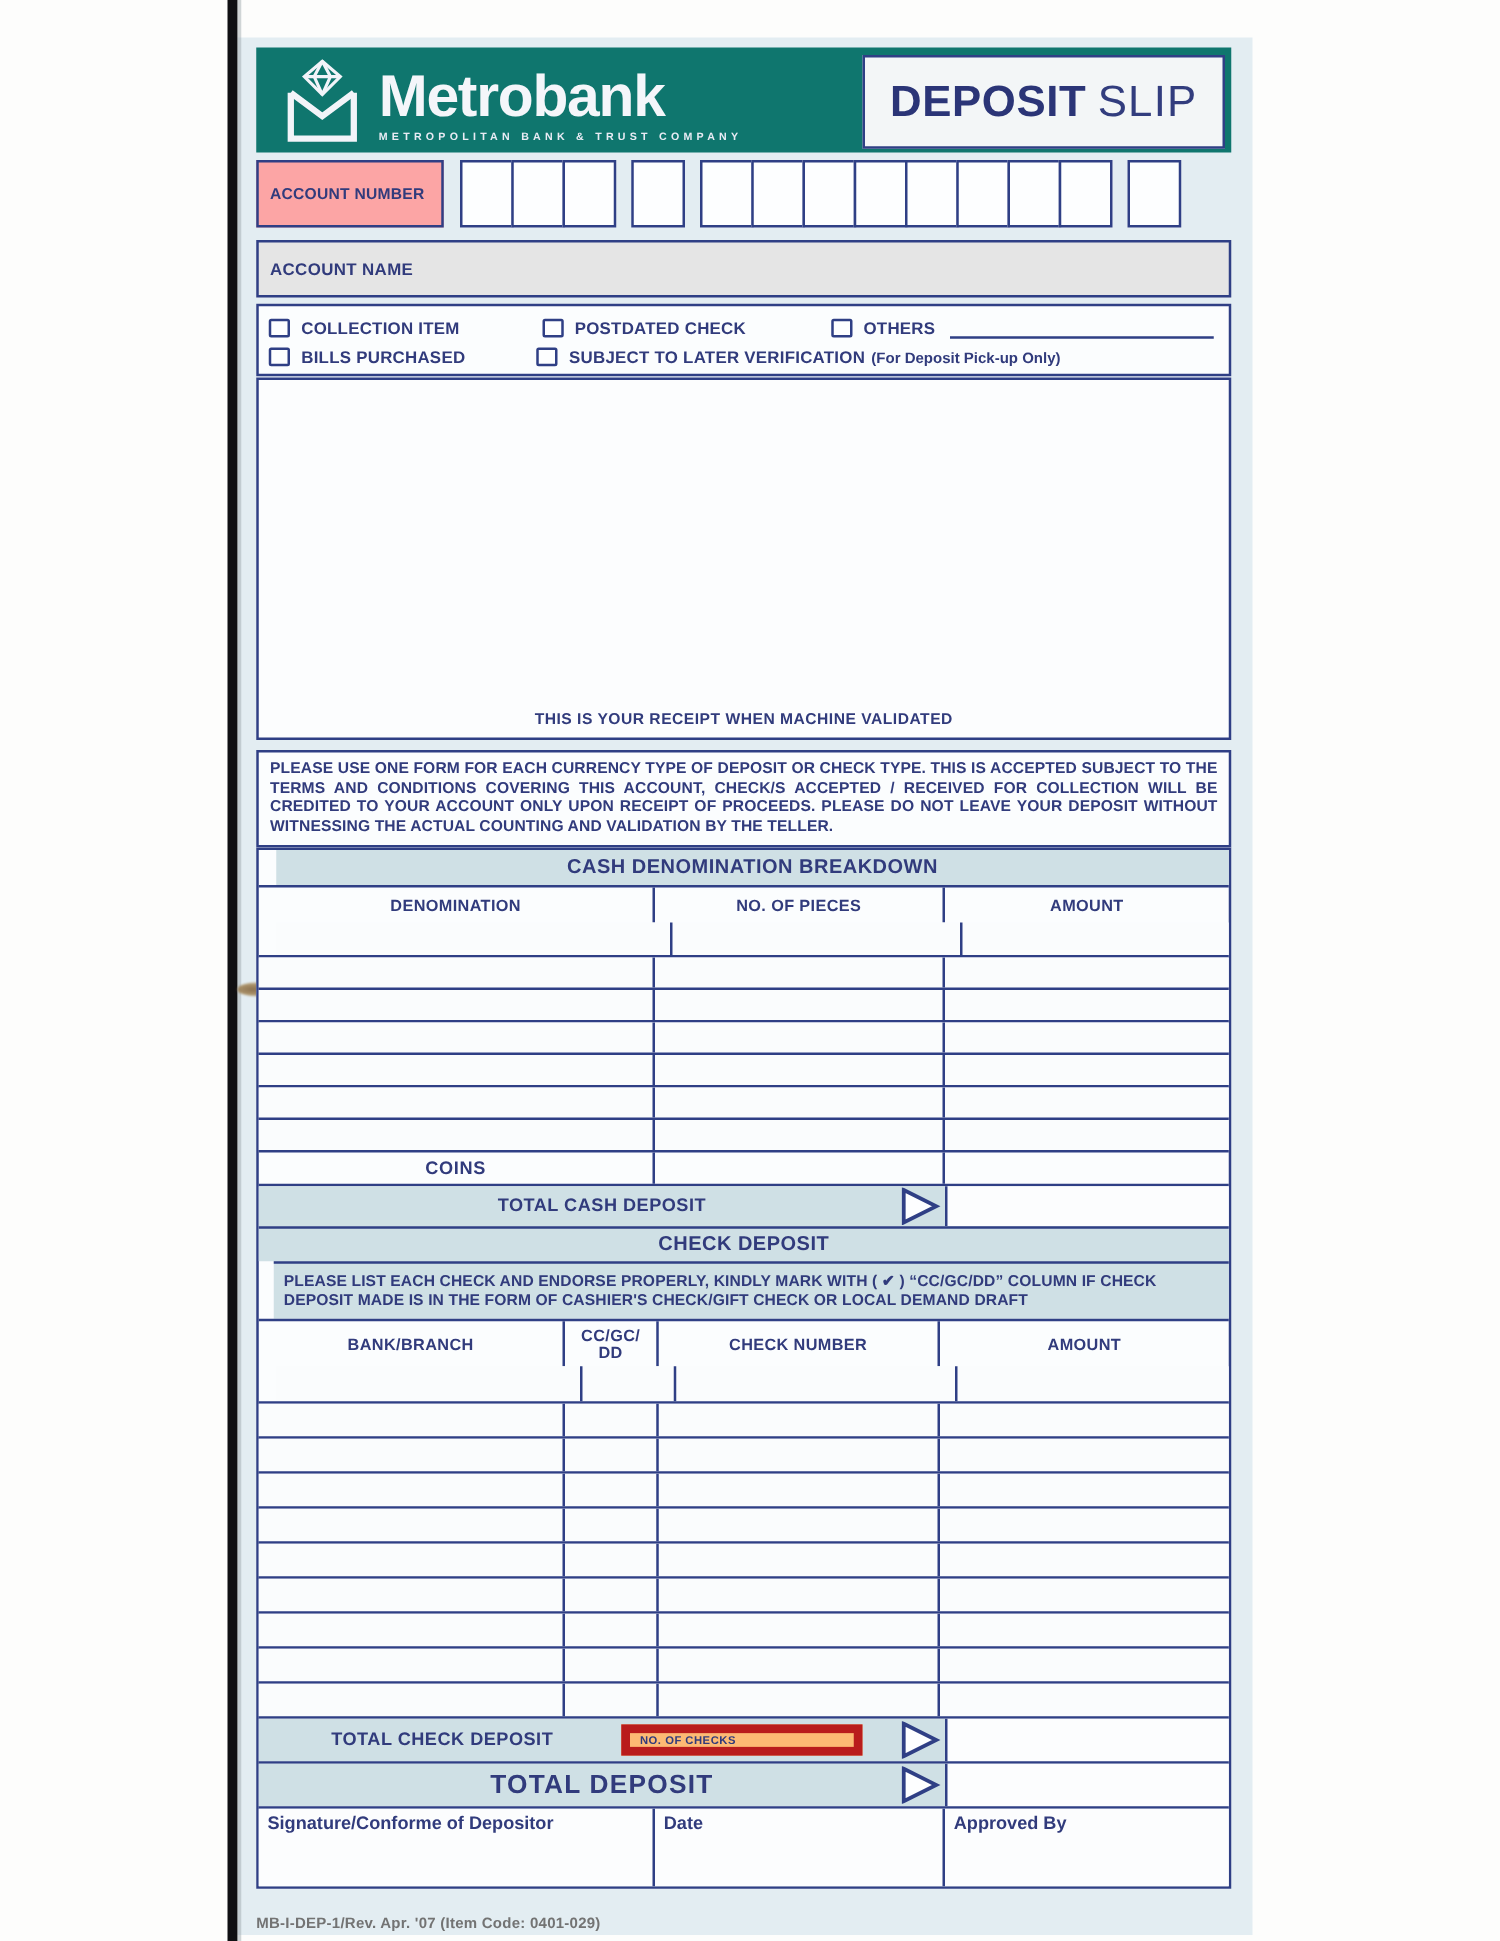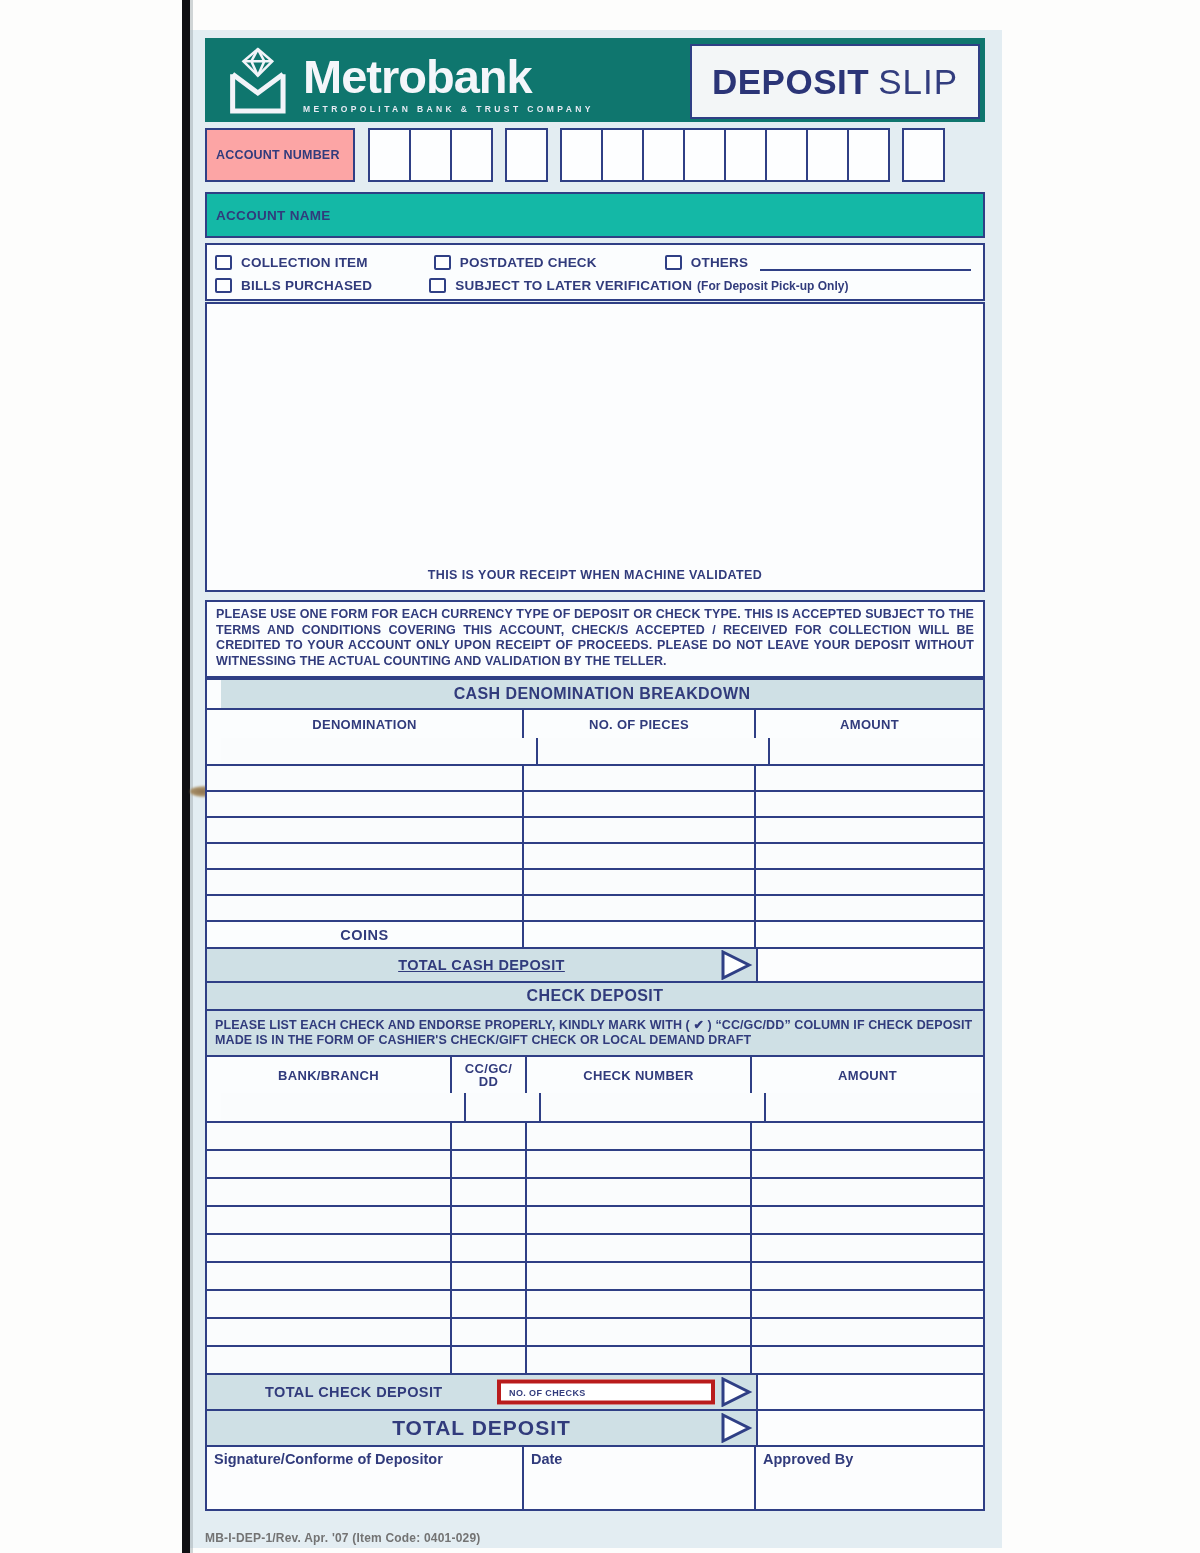--- a/index.html
+++ b/index.html
@@ -31,21 +31,21 @@
   .acct-row{position:absolute;left:205px;top:128px;width:780px;height:54px;}
   .acct-label-box{position:absolute;left:0;top:0;width:150px;height:54px;background:#fca5a5;
     border:2px solid #2f3f85;box-sizing:border-box;display:flex;align-items:center;}
   .acct-label-box span{font-size:12.5px;font-weight:700;letter-spacing:.2px;padding-left:9px;}
   .digit-strip{position:absolute;left:163px;top:0;height:54px;display:flex;align-items:stretch;}
   .digit-group{display:flex;}
   .digit-group + .digit-group{margin-left:12px;}
   .digit-box{width:43px;height:54px;background:#fdfeff;border:2px solid #2f3f85;box-sizing:border-box;}
   .digit-group .digit-box + .digit-box{margin-left:-2px;}
   
-  .name-box{position:absolute;left:205px;top:192px;width:780px;height:46px;background:#14b8a6;
+  .name-box{position:absolute;left:205px;top:192px;width:780px;height:46px;background:#e5e5e5;
     border:2px solid #2f3f85;box-sizing:border-box;display:flex;align-items:center;}
   .name-box span{font-size:13.5px;font-weight:700;padding-left:9px;letter-spacing:.3px;}
   
   .type-box{position:absolute;left:205px;top:243px;width:780px;height:58px;background:#fbfdfe;
     border:2px solid #2f3f85;box-sizing:border-box;padding:6px 8px 0 8px;}
   .type-row{display:flex;align-items:center;height:23px;}
   .cbx{width:17px;height:15px;border:2.5px solid #2f3f85;box-sizing:border-box;background:#fdfeff;
     border-radius:2px;flex:0 0 auto;}
   .cbx-label{font-size:13.5px;font-weight:700;margin-left:9px;letter-spacing:.2px;white-space:nowrap;}
   .cbx-note{font-size:12px;font-weight:700;margin-left:5px;white-space:nowrap;}
@@ -72,36 +72,36 @@
   .hdr-row{height:30px;align-items:flex-start;}
   .hdr-cell{display:flex;align-items:center;justify-content:center;height:100%;
     font-size:13px;font-weight:700;letter-spacing:.3px;text-align:center;}
   .cw1{width:315px;} .cw2{width:232px;} .cw3{flex:1;}
   .kw1{width:243px;} .kw2{width:75px;} .kw3{width:225px;} .kw4{flex:1;}
   .empty-row{height:26px;}
   .empty-row .cell{height:100%;background:#fafcfd;}
   .coins-row{height:27px;}
   .coins-row .cell{display:flex;align-items:center;justify-content:center;height:100%;}
   .coins-label{font-size:14.5px;font-weight:700;letter-spacing:.5px;}
-  .total-row{height:34px;text-decoration:underline;}
+  .total-row{height:34px;}
   .total-band-cell{display:flex;align-items:center;justify-content:center;position:relative;height:100%;}
   .total-label{font-size:14.5px;font-weight:700;letter-spacing:.4px;}
   .amount-cell{background:#fcfdfe;height:100%;}
   .arrow{position:absolute;right:3px;top:50%;transform:translateY(-50%);width:34px;height:30px;}
-  .note-row{height:46px;align-items:center;padding:0 8px;box-sizing:border-box;}
+  .note-row{height:46px;align-items:center;padding:0 8px;box-sizing:border-box;margin-left:12px;}
   .note-text{font-size:12.5px;font-weight:600;line-height:15px;letter-spacing:.1px;}
   .check-hdr-row{height:38px;}
   .cc-2line{white-space:pre-line;line-height:13px;}
   .check-empty-row{height:28px;}
   .check-empty-row .cell{height:100%;background:#fafcfd;}
   .tcd-row{height:36px;}
   .tcd-label{position:absolute;left:58px;top:50%;transform:translateY(-50%);
     font-size:14.5px;font-weight:700;letter-spacing:.4px;}
-  .no-checks-box{position:absolute;left:290px;top:50%;transform:translateY(-50%);width:218px;height:25px;
-    background:#ffffff;border:4px solid #b91c1c;box-sizing:border-box;display:flex;align-items:center;}
+  .no-checks-box{position:absolute;left:290px;top:50%;transform:translateY(-50%);width:193px;height:25px;
+    background:#fdba74;border:7px solid #b91c1c;box-sizing:border-box;display:flex;align-items:center;}
   .no-checks-box span{font-size:9px;font-weight:700;letter-spacing:.4px;padding-left:8px;}
   .td-row{height:36px;}
   .td-label{font-size:21px;font-weight:800;letter-spacing:1px;}
   .sig-row{height:64px;}
   .sig-cell{height:100%;padding:4px 0 0 7px;font-size:14.5px;font-weight:600;background:#fcfdfe;}
   
   .footer-note{position:absolute;left:205px;top:1531px;font-size:12px;font-weight:600;color:#737373;letter-spacing:.2px;}
 </style>
 </head>
 <body>

